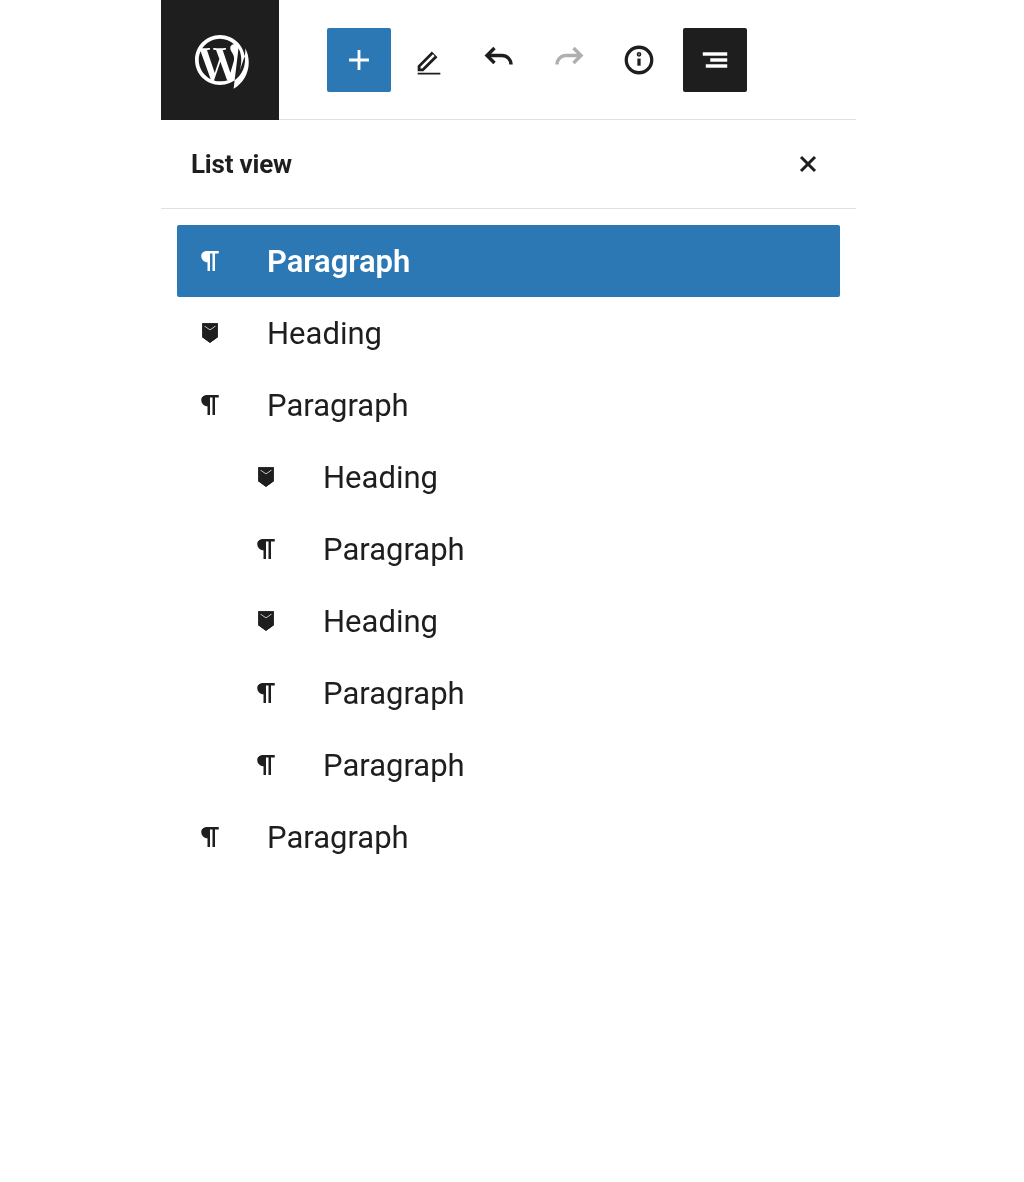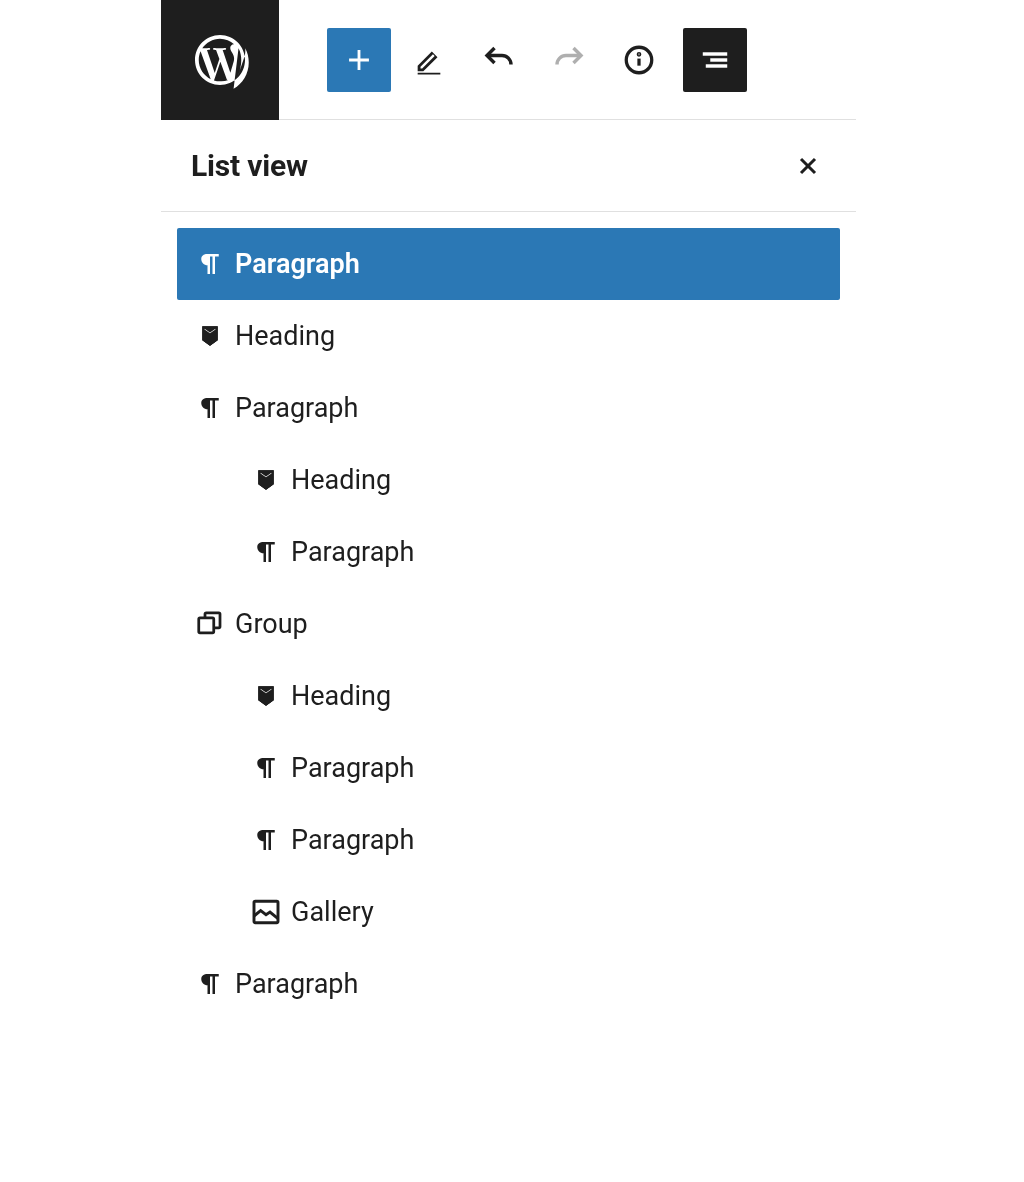--- a/index.html
+++ b/index.html
@@ -60,21 +60,21 @@
     .tb-btn.disabled svg { opacity: 0.35; }
     
     .panel-header {
       display: flex;
       align-items: center;
       justify-content: space-between;
       padding: 28px 32px 28px 30px;
       border-bottom: 1px solid #e0e0e0;
     }
     .panel-title {
-      font-size: 30px;
+      font-size: 26px;
       font-weight: 700;
       letter-spacing: -0.2px;
     }
     .close-btn {
       width: 32px;
       height: 32px;
       display: flex;
       align-items: center;
       justify-content: center;
       cursor: pointer;
@@ -95,22 +95,22 @@
       border-radius: 2px;
     }
     .item .icon-wrap {
       width: 34px;
       display: flex;
       justify-content: center;
       align-items: center;
       flex-shrink: 0;
     }
     .item .label {
-      margin-left: 8px;
-      font-size: 27px;
+      margin-left: 40px;
+      font-size: 31px;
       font-weight: 400;
     }
     .item.selected {
       background: #2b78b5;
       color: #fff;
     }
     .item.selected .label { font-weight: 600; }
     .item.selected svg { fill: #fff; }
     .item.depth-0 { padding-left: 16px; }
     .item.depth-1 { padding-left: 72px; }
@@ -222,29 +222,20 @@
         <span class="label">Heading</span>
       </div>
       <div class="item depth-1">
         <span class="icon-wrap">
           <svg width="30" height="30" viewBox="0 0 24 24" fill="#1e1e1e">
             <path d="M10 4h9v2h-3v14h-2V6h-2v14h-2v-7c-2.8 0-5-2.2-5-5s2.2-4 5-4z"></path>
           </svg>
         </span>
         <span class="label">Paragraph</span>
       </div>
-      <div class="item depth-0">
-        <span class="icon-wrap">
-          <svg width="30" height="30" viewBox="0 0 24 24" fill="none" stroke="#1e1e1e" stroke-width="2.2">
-            <rect x="3" y="7" width="12" height="12" rx="1"></rect>
-            <path d="M8 7V4a1 1 0 011-1h10a1 1 0 011 1v10a1 1 0 01-1 1h-3"></path>
-          </svg>
-        </span>
-        <span class="label">Group</span>
-      </div>
       <div class="item depth-1">
         <span class="icon-wrap">
           <svg width="26" height="26" viewBox="0 0 24 24" fill="#1e1e1e">
             <path d="M6 2l6 4 6-4v13l-6 4-6-4V12l6 4 6-4" fill="none"></path>
             <path d="M5 3h14v13l-7 5-7-5V3z"></path>
             <path d="M5 3l7 5 7-5" fill="none" stroke="#fff" stroke-width="0"></path>
             <polygon points="5,3 19,3 19,16 12,21 5,16"></polygon>
             <polygon points="5,3 12,8 19,3 19,16 12,21 5,16" fill="#1e1e1e"></polygon>
             <polygon points="7,5.2 12,8.7 17,5.2 17,6 12,9.5 7,6" fill="#fff"></polygon>
           </svg>
@@ -260,29 +251,20 @@
         <span class="label">Paragraph</span>
       </div>
       <div class="item depth-1">
         <span class="icon-wrap">
           <svg width="30" height="30" viewBox="0 0 24 24" fill="#1e1e1e">
             <path d="M10 4h9v2h-3v14h-2V6h-2v14h-2v-7c-2.8 0-5-2.2-5-5s2.2-4 5-4z"></path>
           </svg>
         </span>
         <span class="label">Paragraph</span>
       </div>
-      <div class="item depth-1">
-        <span class="icon-wrap">
-          <svg width="32" height="32" viewBox="0 0 24 24" fill="none" stroke="#1e1e1e" stroke-width="2.2">
-            <rect x="3" y="4" width="18" height="16" rx="1"></rect>
-            <path d="M3 15l5-4 4 3 3-2 6 5"></path>
-          </svg>
-        </span>
-        <span class="label">Gallery</span>
-      </div>
       <div class="item depth-0">
         <span class="icon-wrap">
           <svg width="30" height="30" viewBox="0 0 24 24" fill="#1e1e1e">
             <path d="M10 4h9v2h-3v14h-2V6h-2v14h-2v-7c-2.8 0-5-2.2-5-5s2.2-4 5-4z"></path>
           </svg>
         </span>
         <span class="label">Paragraph</span>
       </div>
     </div>
 

